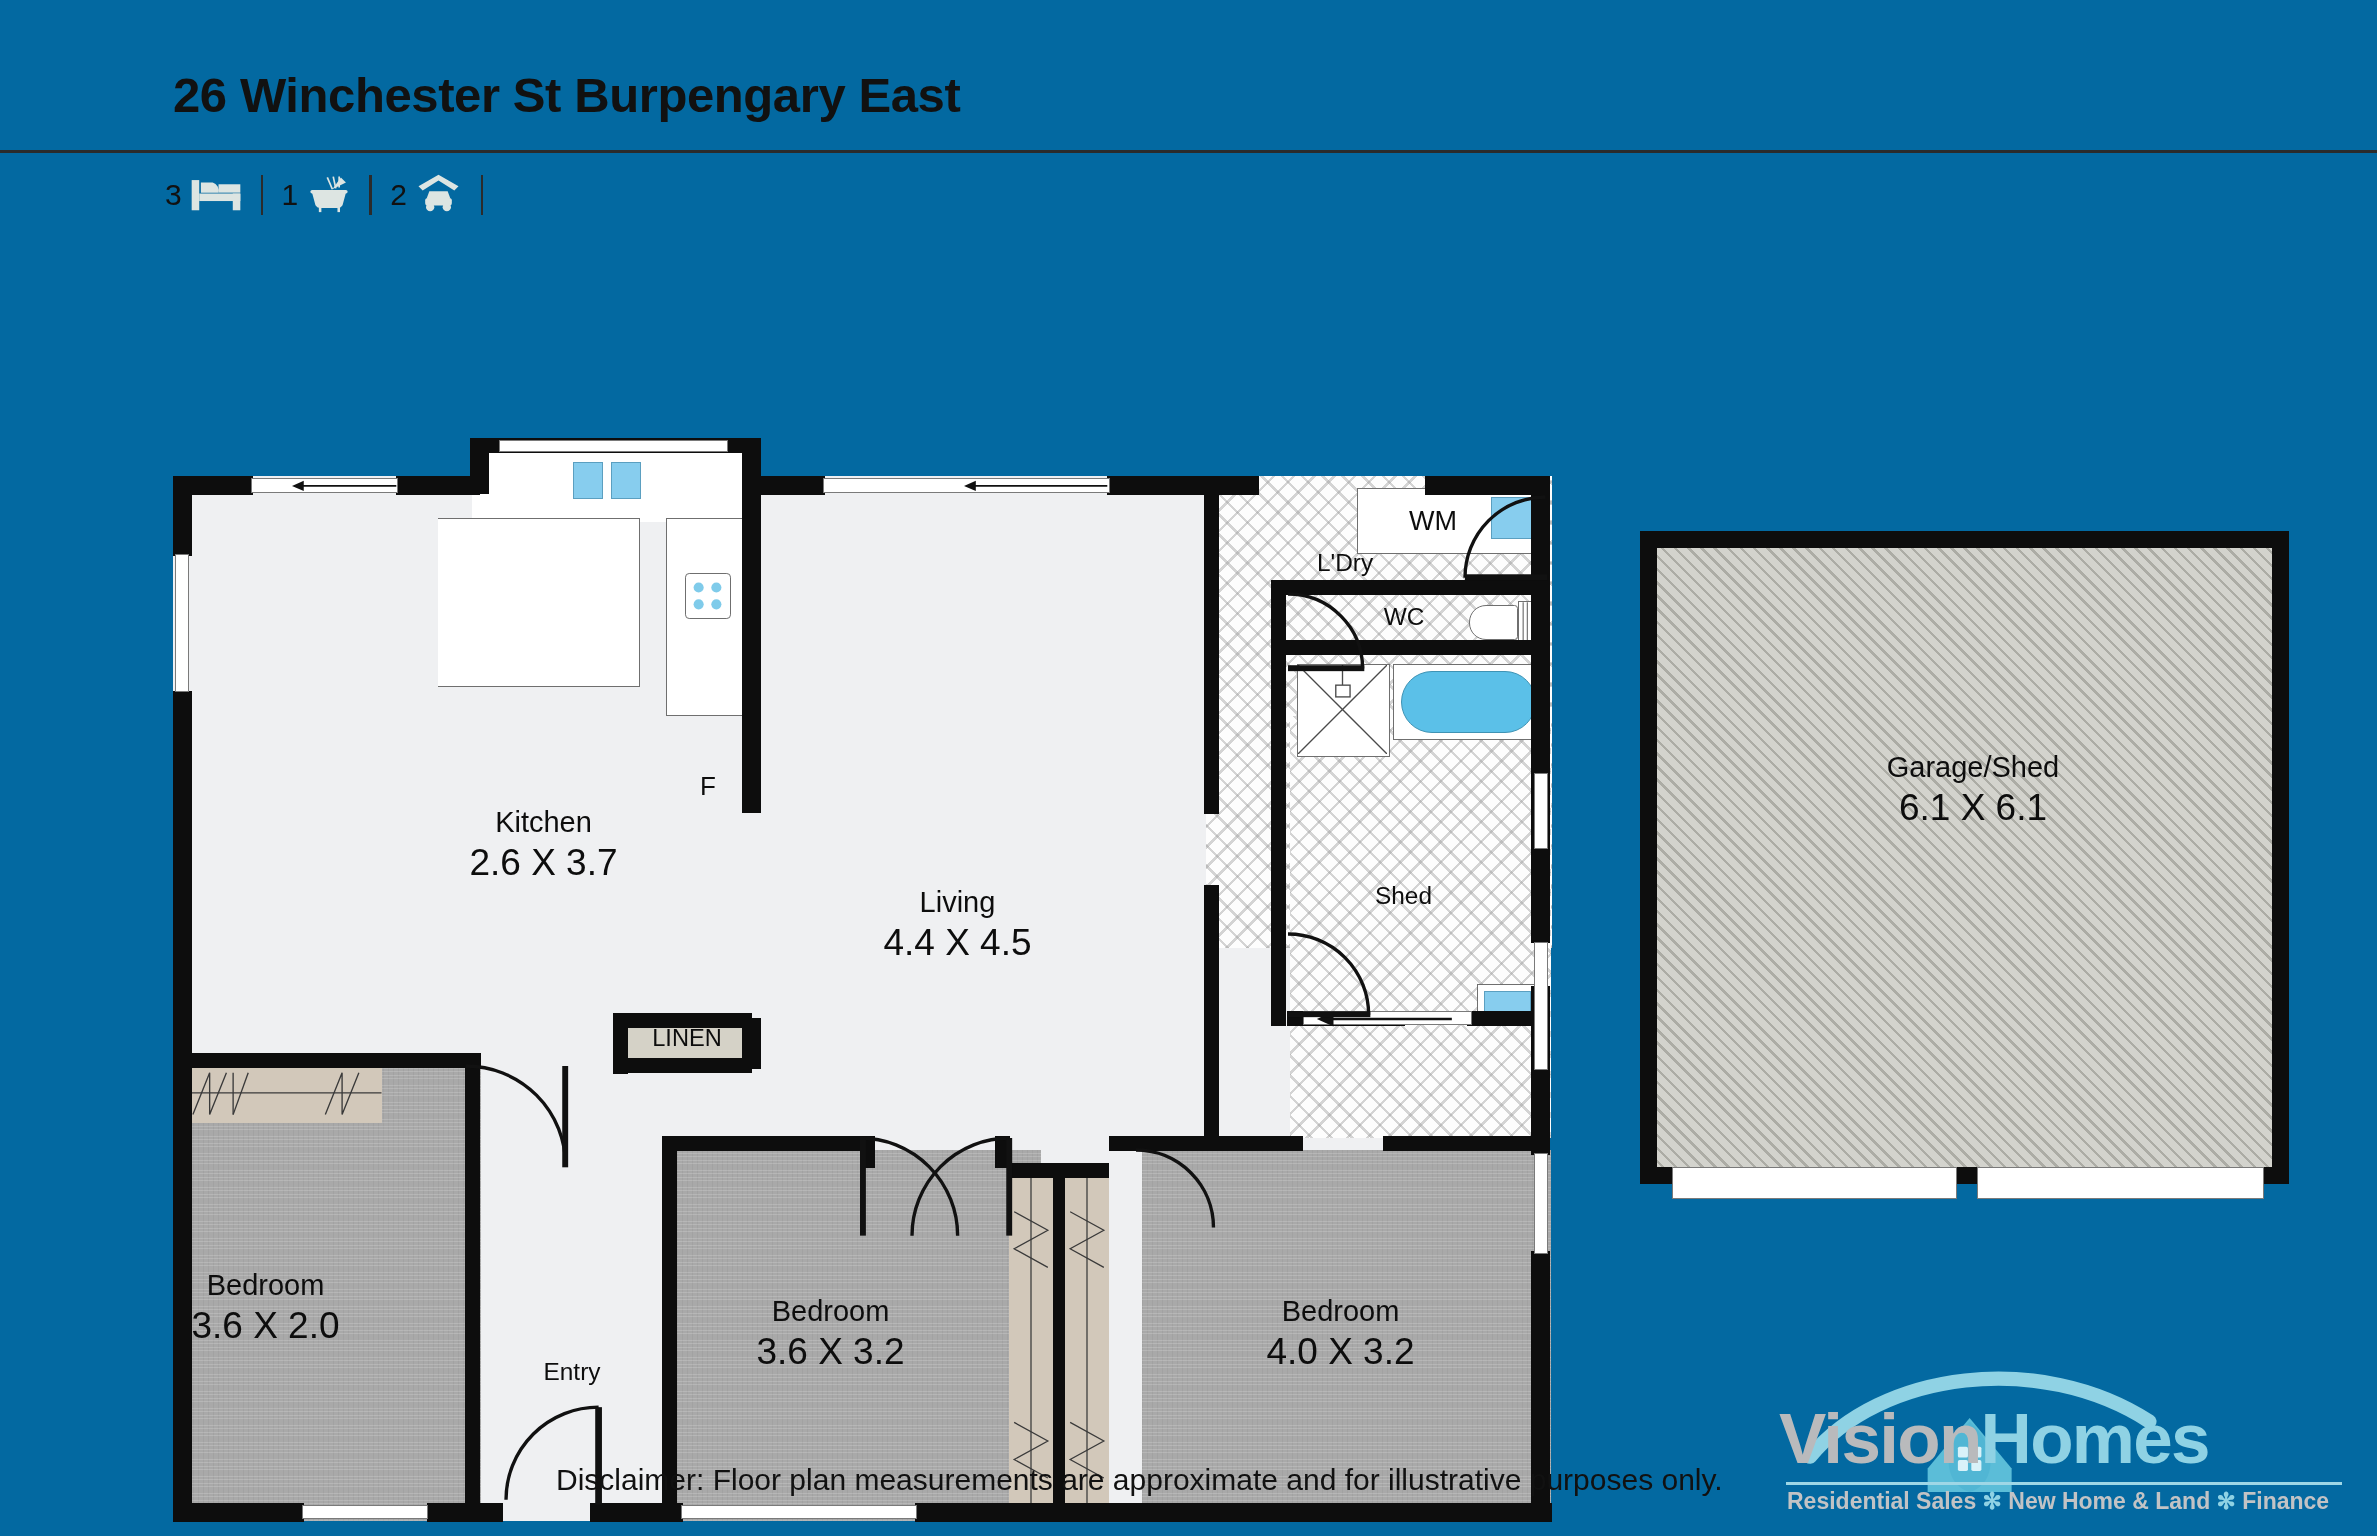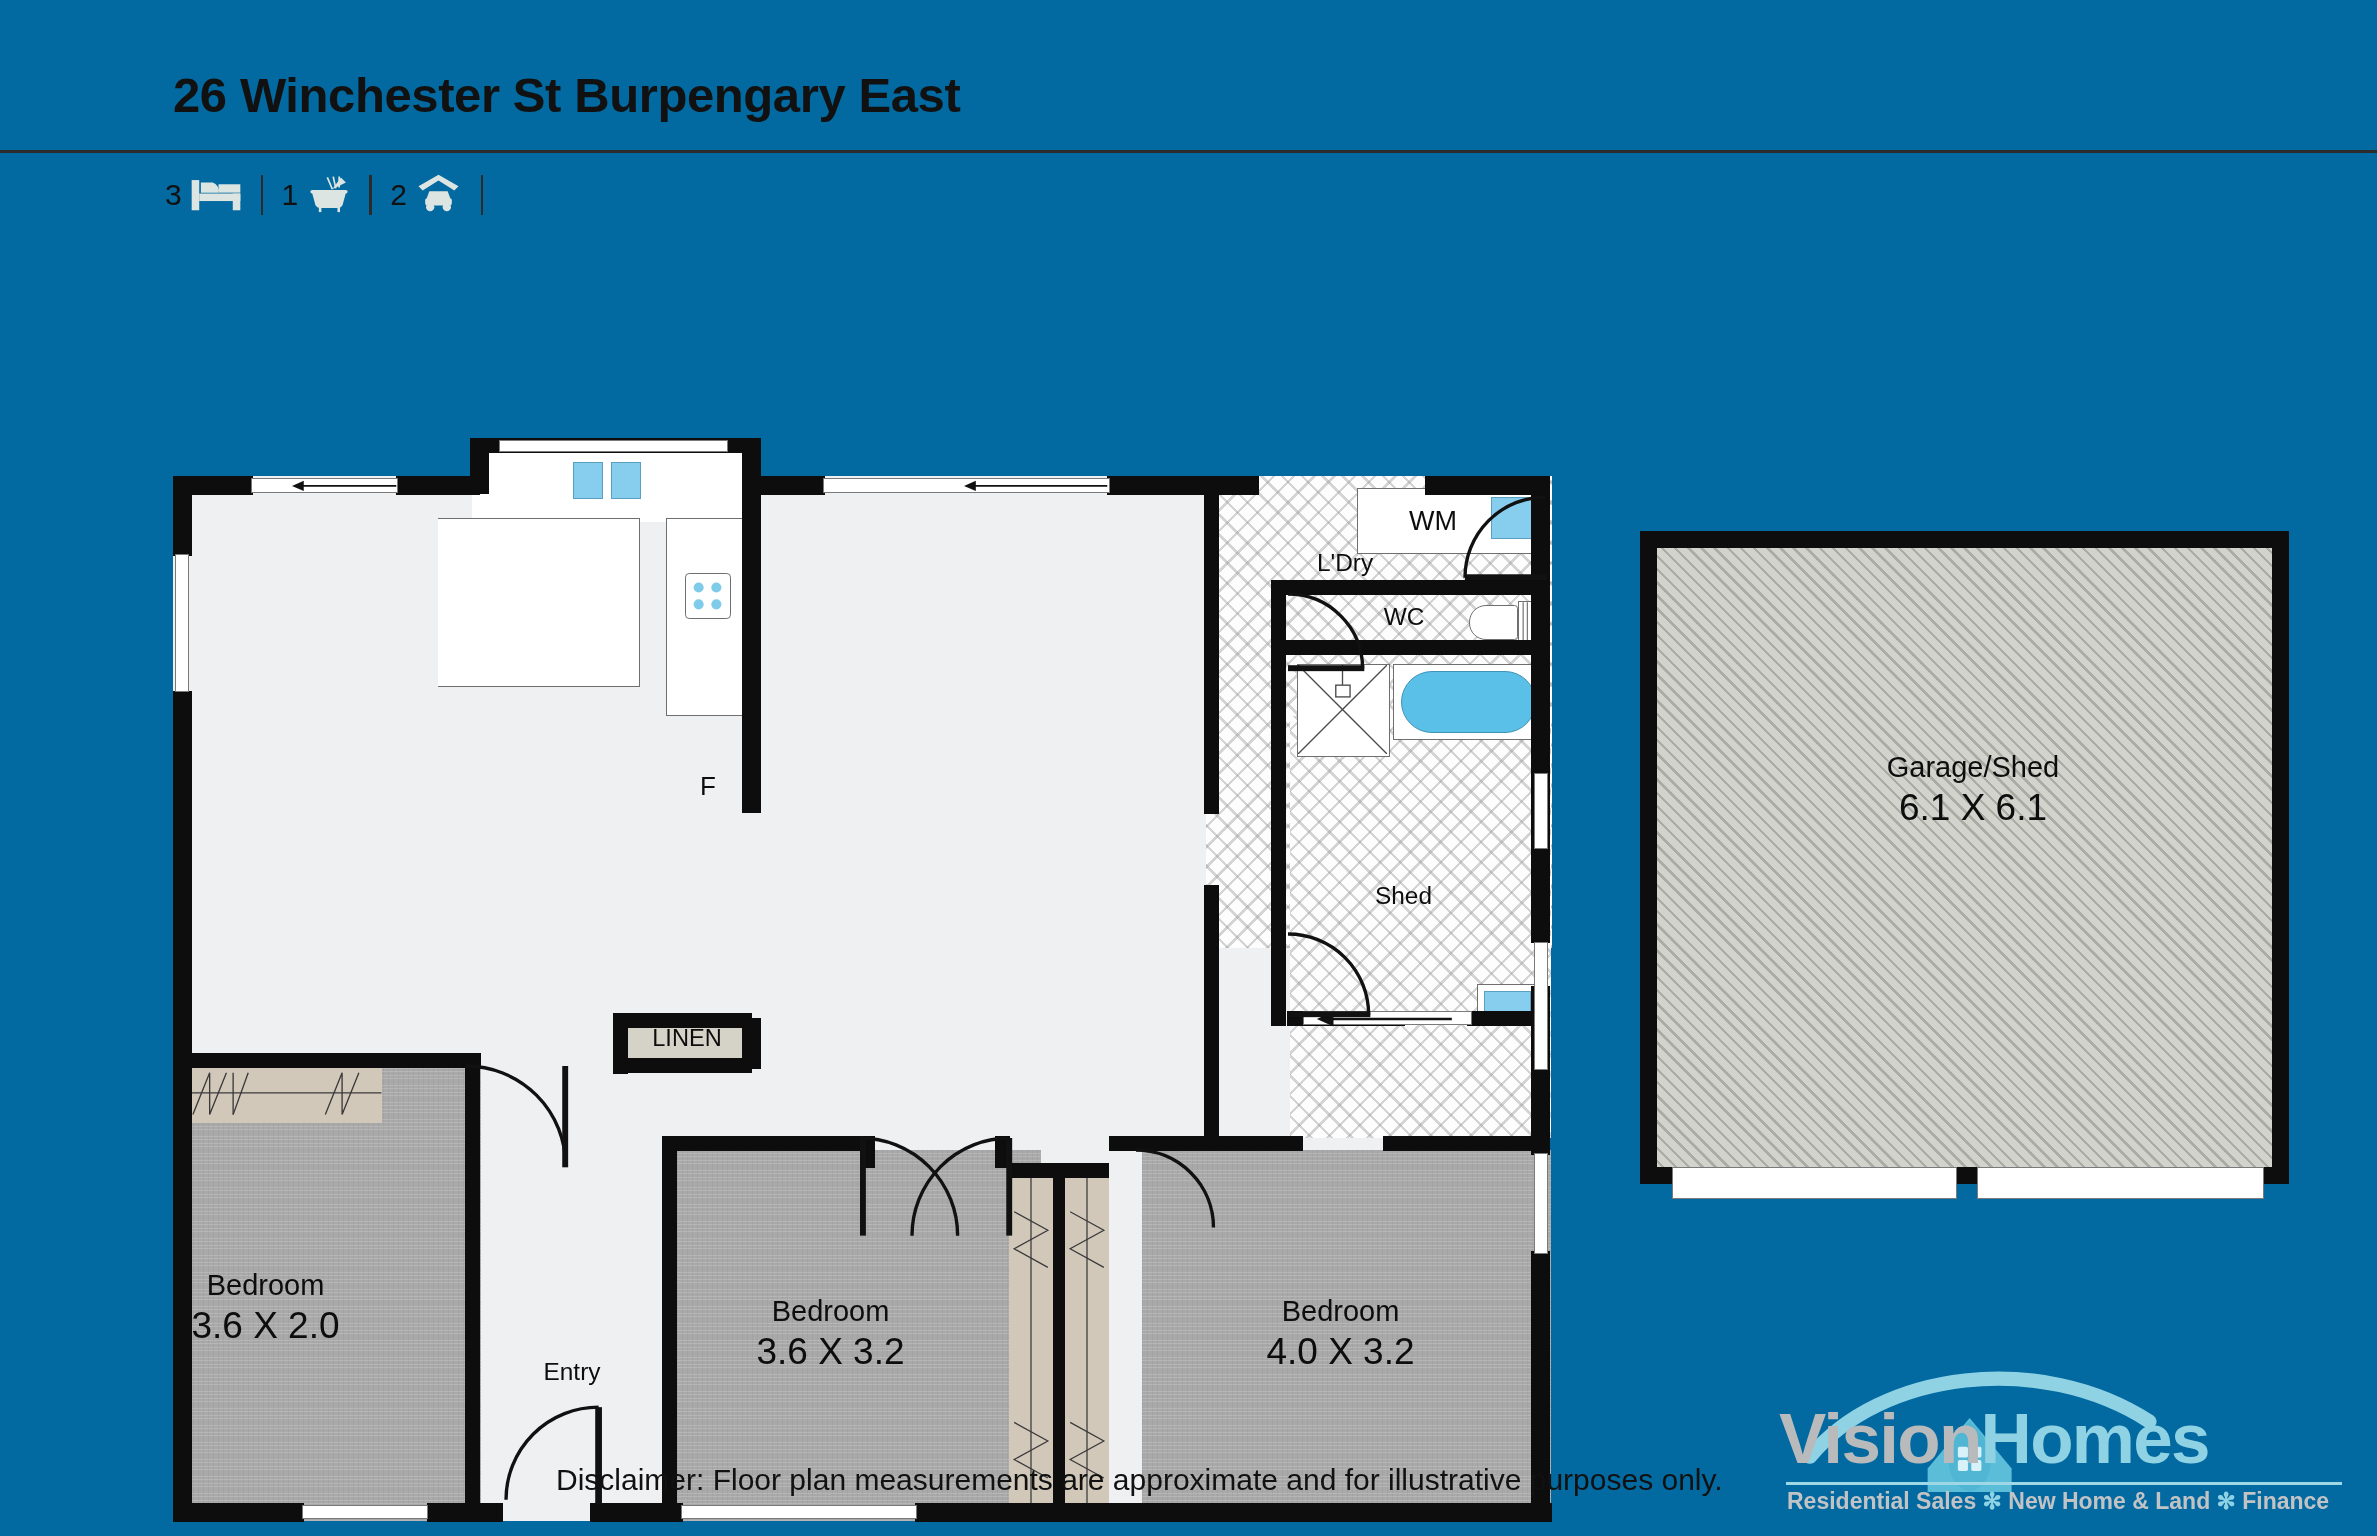--- a/index.html
+++ b/index.html
@@ -394,21 +394,29 @@
       <path d="M0 0 A88 88 0 0 1 88 88" fill="none" stroke="#111" stroke-width="4"></path>
       <rect x="0" y="84" width="90" height="7" fill="#111"></rect>
     </svg>
 
     <svg class="door-svg" style="left:1288px; top:690px;" width="84" height="84" viewBox="0 0 100 100">
       <path d="M0 0 A96 96 0 0 1 96 96" fill="none" stroke="#111" stroke-width="4"></path>
       <rect x="0" y="92" width="98" height="7" fill="#111"></rect>
     </svg>
 
 
-
+    <div class="label" style="left:438px; top:561px; width:211px;">
+      <span class="nm">Kitchen</span>
+      <span class="dm">2.6 X 3.7</span>
+    </div>
+
+    <div class="label" style="left:852px; top:641px; width:211px;">
+      <span class="nm">Living</span>
+      <span class="dm">4.4 X 4.5</span>
+    </div>
 
     <div class="label" style="left:139px; top:1024px; width:253px;">
       <span class="nm">Bedroom</span>
       <span class="dm">3.6 X 2.0</span>
     </div>
 
     <div class="label" style="left:704px; top:1050px; width:253px;">
       <span class="nm">Bedroom</span>
       <span class="dm">3.6 X 3.2</span>
     </div>

